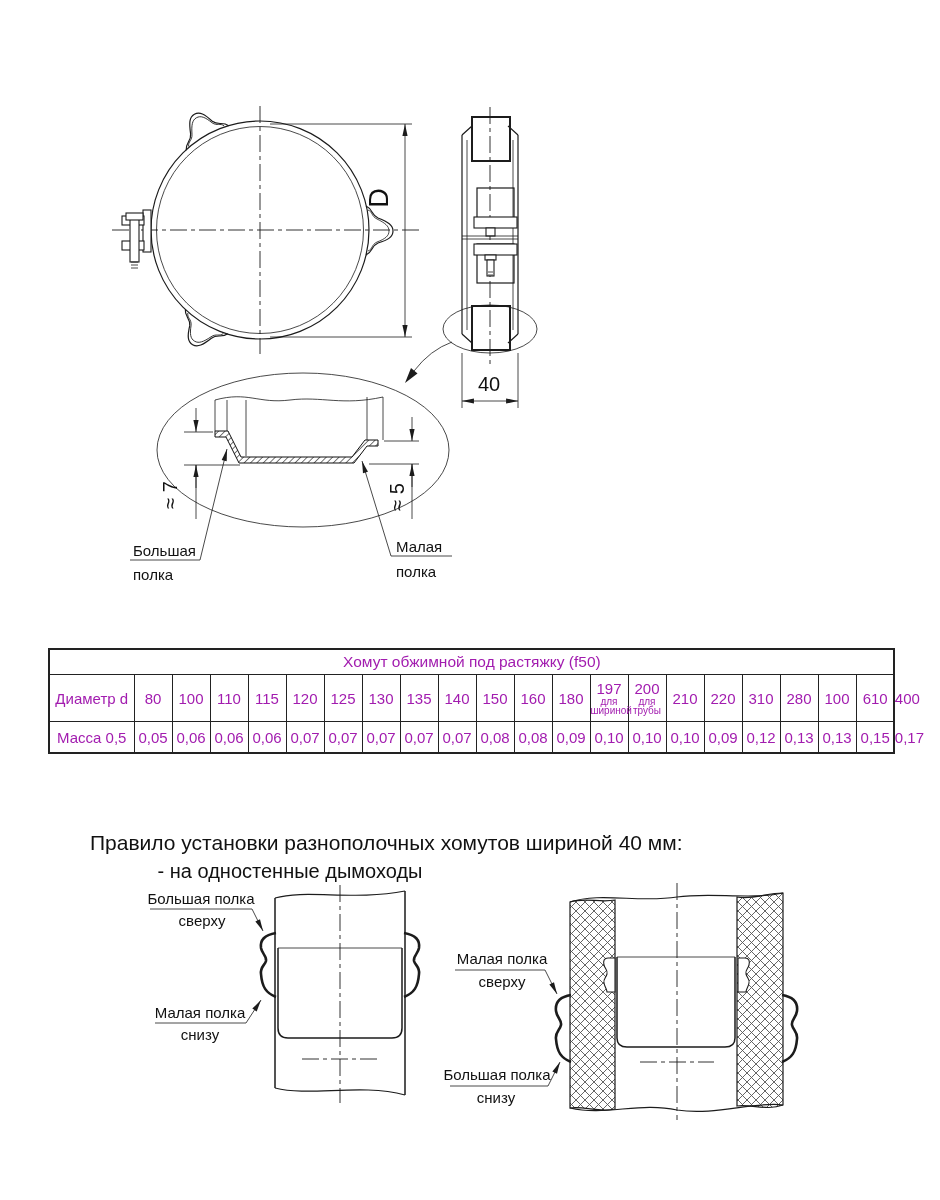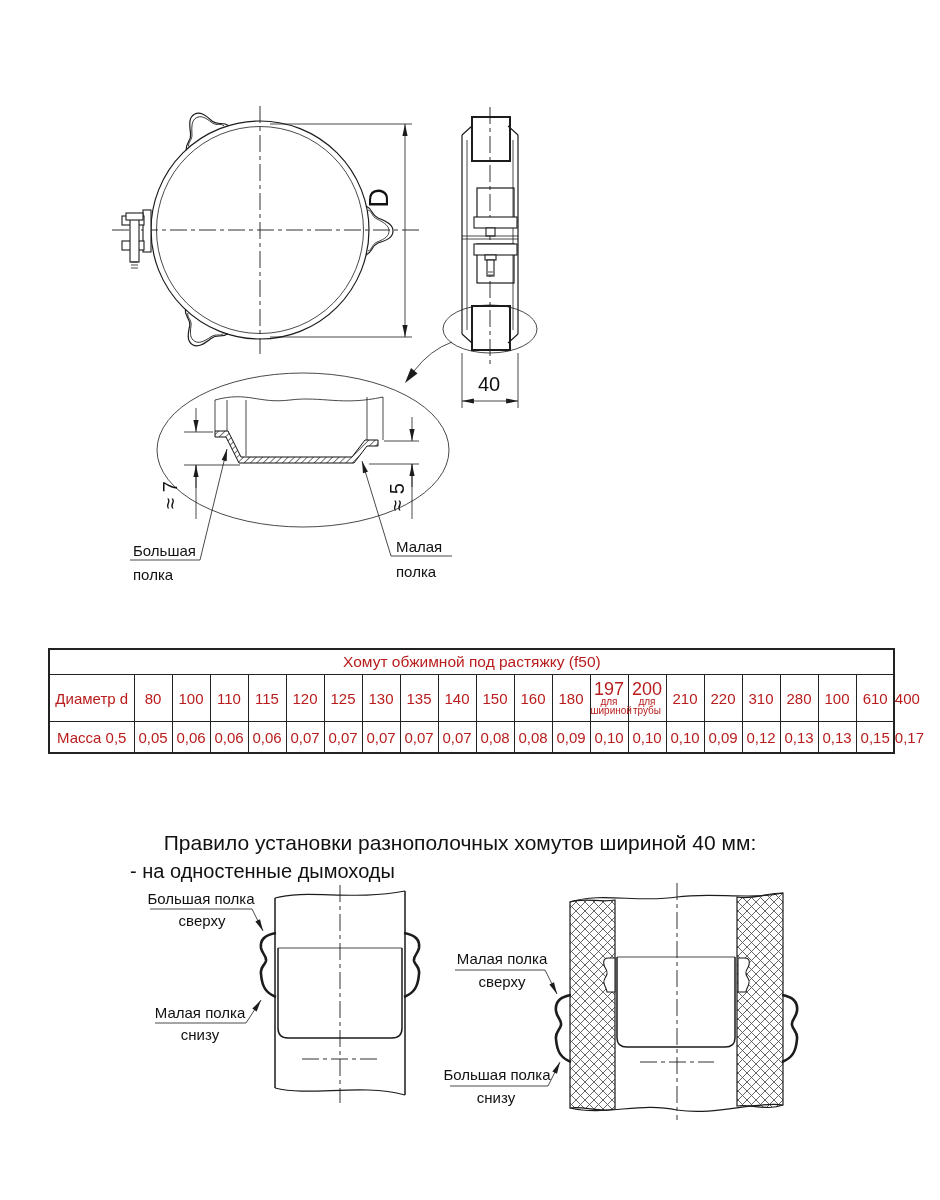--- a/index.html
+++ b/index.html
@@ -16,29 +16,29 @@
   .cl{fill:none;stroke:#1c1c1c;stroke-width:0.9;stroke-dasharray:17 4 4 4}
   .dim{fill:none;stroke:#1c1c1c;stroke-width:0.8}
   .band{fill:none;stroke:#1c1c1c;stroke-width:2.6}
   .wh{fill:#fff;stroke:#1c1c1c;stroke-width:1.1}
   .dimtxt{font-size:20px}
   .bigdim{font-size:27px}
   .lbl{font-size:15px}
   table.dims{position:absolute;left:48px;top:648px;width:845px;border-collapse:collapse;
              table-layout:fixed;border:2px solid #222;background:#fff}
   table.dims td{border:1px solid #222;text-align:center;vertical-align:middle;
-                font-size:15px;padding:0;color:#b91c1c}
+                font-size:15px;padding:0;color:#a21caf}
   tr.trow td{height:24px;font-size:15.5px}
   tr.drow td{height:46px}
   tr.mrow td{height:30px}
   td.rowhead{text-align:left;padding-left:5px}
-  .dnum{font-size:18px;line-height:16px}
+  .dnum{font-size:15px;line-height:16px}
   .dnote{font-size:10px;line-height:9px}
-  .h-title{position:absolute;left:90px;top:831px;width:740px;text-align:center;font-size:21px}
-  .h-left{position:absolute;left:130px;top:860px;width:320px;text-align:left;font-size:20px}
+  .h-title{position:absolute;left:90px;top:831px;width:740px;font-size:21px}
+  .h-left{position:absolute;left:130px;top:860px;width:320px;text-align:center;font-size:20px}
   .h-right{position:absolute;left:485px;top:860px;width:320px;text-align:center;font-size:20px}
 </style>
 </head>
 <body>
 
 <div class="page">
 
   <svg id="topsvg" width="940" height="620" viewBox="0 0 940 620">
     <defs>
       <marker id="arr" viewBox="0 0 12 6" refX="11.5" refY="3" markerWidth="13" markerHeight="6.5" orient="auto-start-reverse" markerUnits="userSpaceOnUse">

